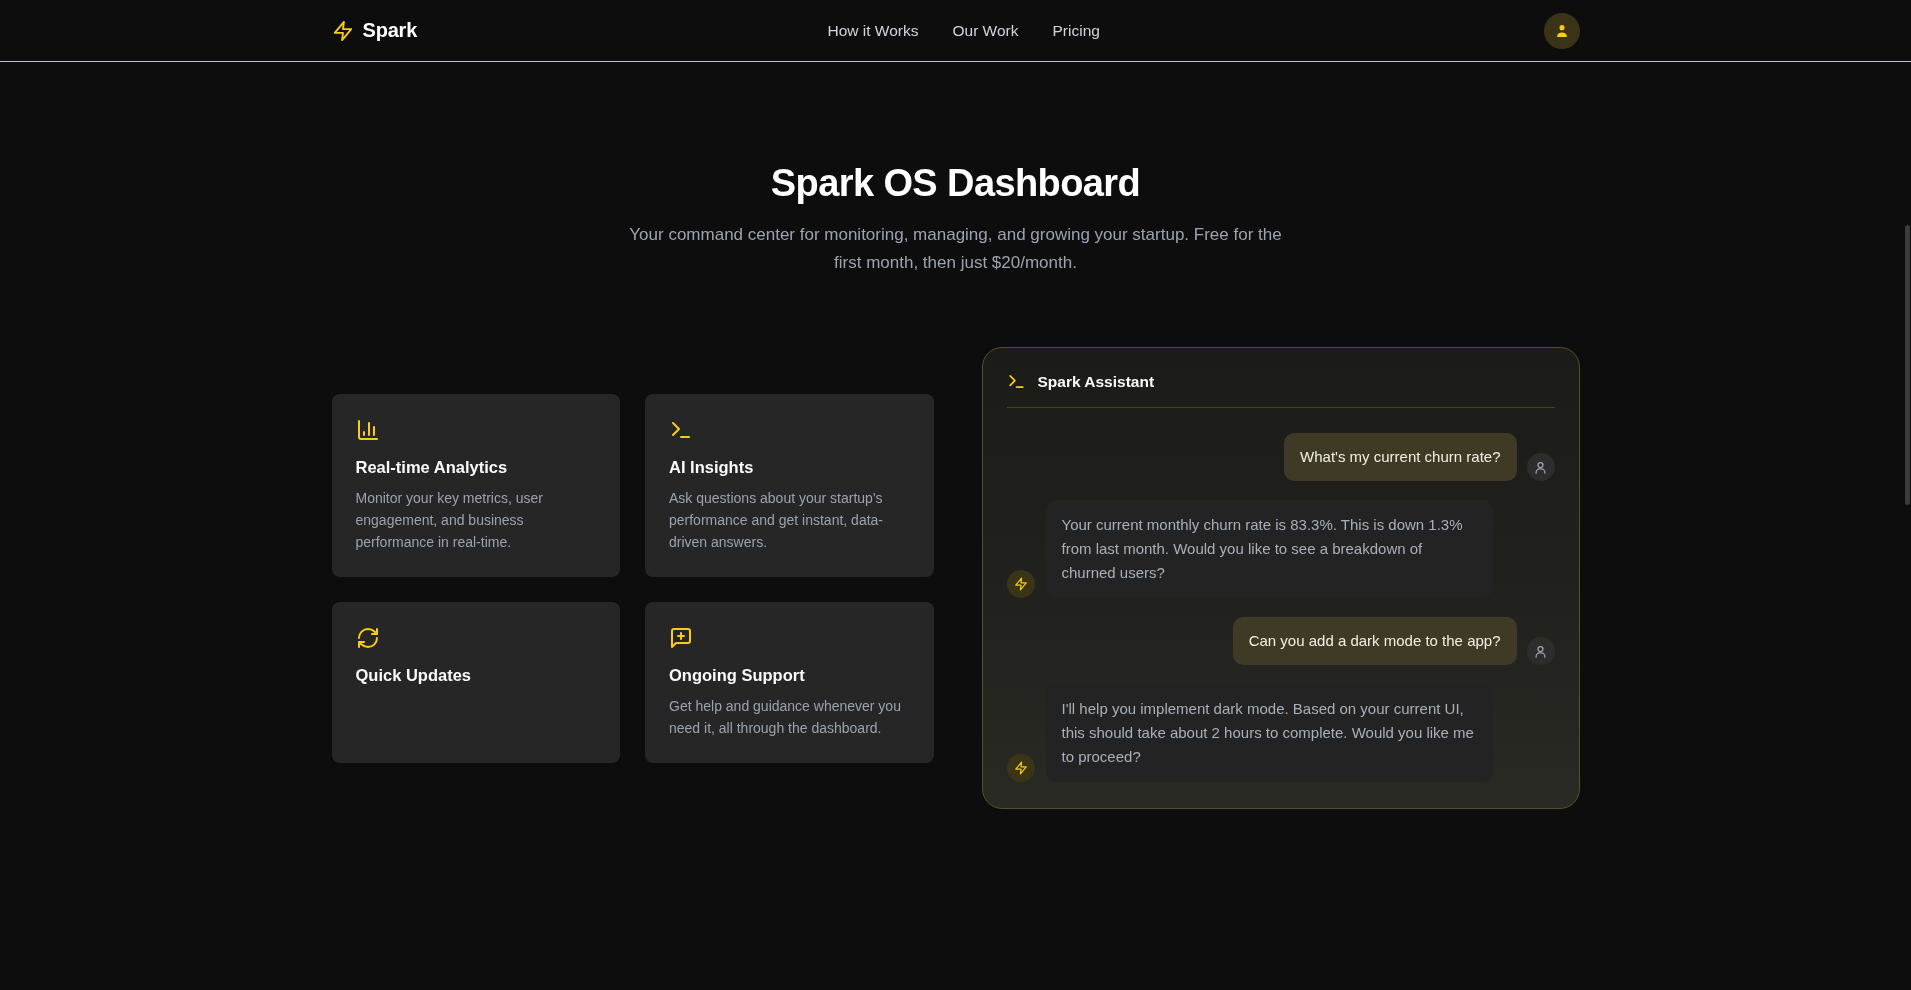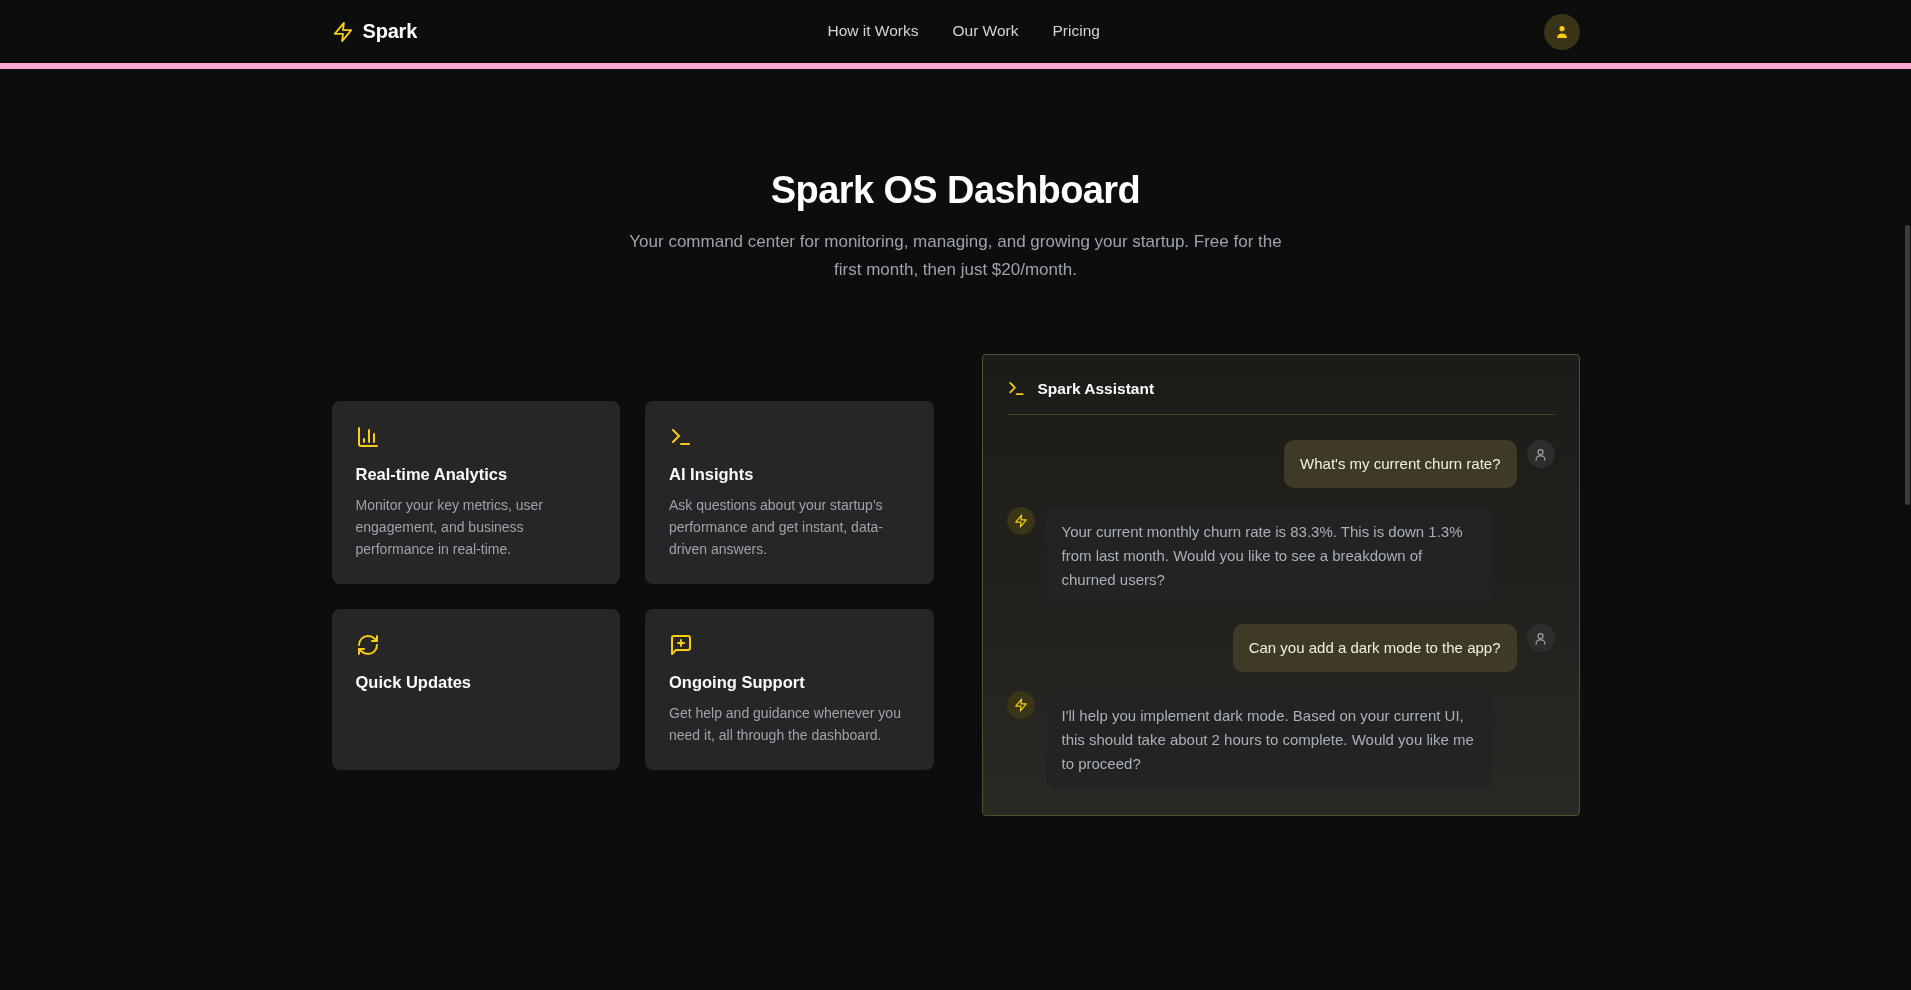--- a/index.html
+++ b/index.html
@@ -7,22 +7,22 @@
   body {
     background: #0d0d0d;
     font-family: "Liberation Sans", sans-serif;
     color: #fafafa;
     position: relative;
   }
   .container { width: 1248px; margin: 0 auto; }
 
   
   .nav {
-    height: 69px;
-    border-bottom: 6px solid #f9a8d4;
+    height: 62px;
+    border-bottom: 1px solid #f9a8d4;
     display: flex;
   }
   .nav-inner {
     display: flex;
     align-items: center;
     justify-content: space-between;
     height: 100%;
   }
   .brand { display: flex; align-items: center; gap: 9px; cursor: pointer; }
   .brand svg { color: #facc15; }
@@ -95,21 +95,21 @@
   .card-title { font-size: 16.5px; font-weight: 700; color: #fafafa; margin-bottom: 10px; }
   .card-desc { font-size: 14px; line-height: 1.58; color: #9ca3af; }
   .row1 { min-height: 175px; }
   .row2 { min-height: 157px; }
 
   
   .chat-panel {
     width: 598px;
     height: 462px;
     border: 1px solid #57502c;
-    border-radius: 4px;
+    border-radius: 20px;
     background: linear-gradient(180deg, #1b1b18 0%, #21211d 55%, #2a2a25 100%);
     padding: 24px;
     display: flex;
     flex-direction: column;
   }
   .chat-header {
     display: flex;
     align-items: center;
     gap: 12px;
     padding-bottom: 16px;
@@ -117,21 +117,21 @@
   }
   .chat-header svg { color: #facc15; }
   .chat-title { font-size: 15.5px; font-weight: 700; color: #fafafa; }
   .chat-messages {
     flex: 1;
     padding-top: 25px;
     display: flex;
     flex-direction: column;
     gap: 19px;
   }
-  .msg-row { display: flex; align-items: flex-start; }
+  .msg-row { display: flex; align-items: flex-end; }
   .msg-row.user { justify-content: flex-end; }
   .msg-avatar {
     width: 28px; height: 28px;
     border-radius: 50%;
     flex-shrink: 0;
     display: flex; align-items: center; justify-content: center;
   }
   .msg-avatar.bot { background: #3a3517; color: #facc15; margin-right: 11px; }
   .msg-avatar.person { background: #2d2d2d; color: #9ca3af; margin-left: 10px; }
   .bubble {

